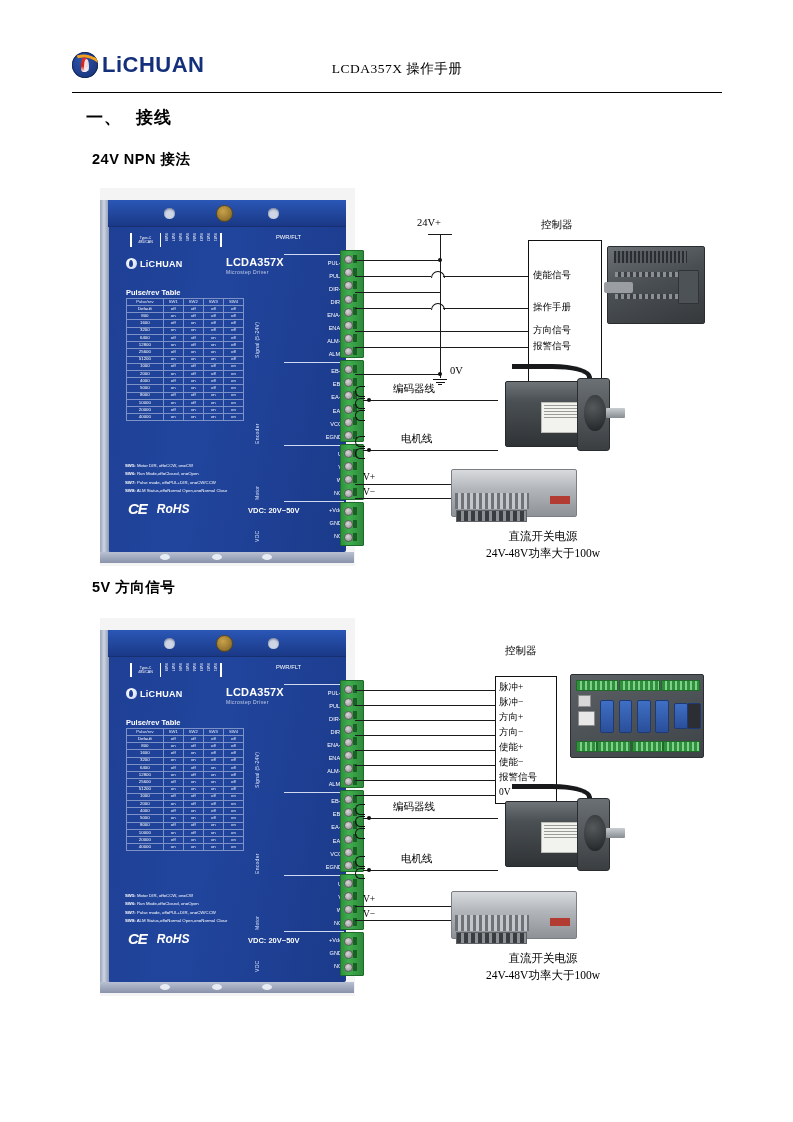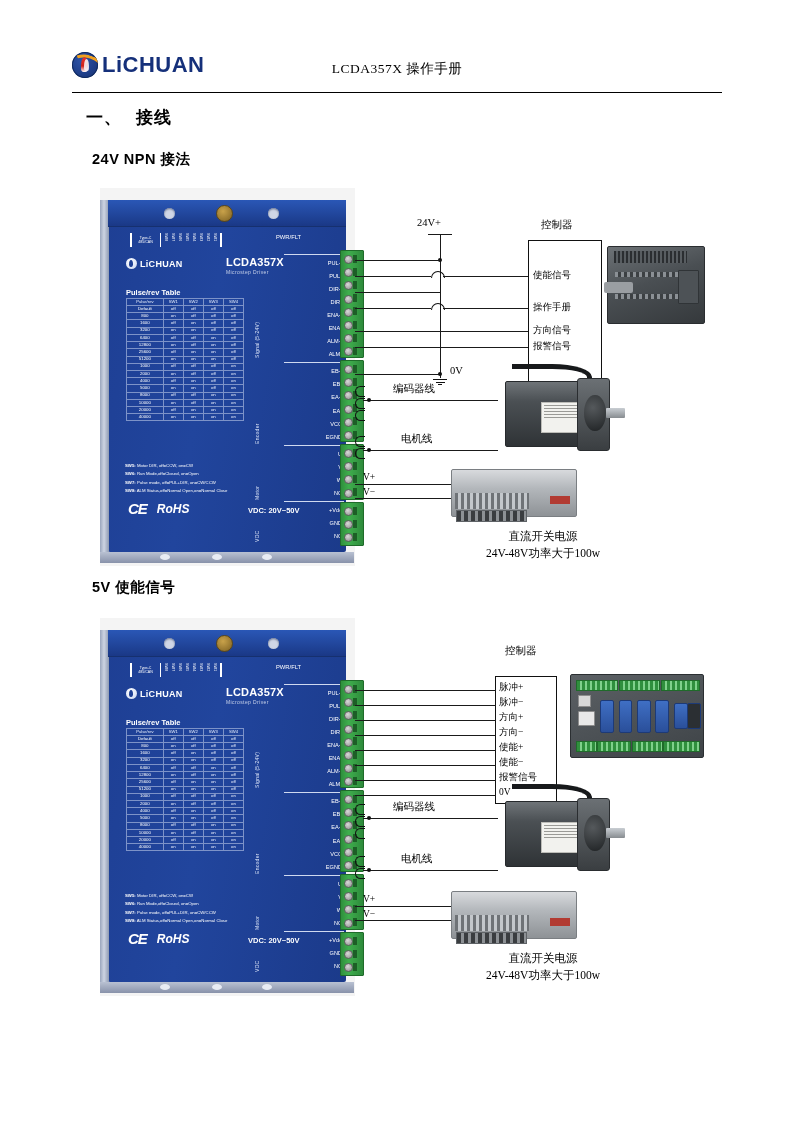--- a/index.html
+++ b/index.html
@@ -206,21 +206,21 @@
     </div>
     <div class="logo-text">LiCHUAN</div>
   </div>
 </div>
 <div class="header-rule"></div>
 
 <div class="h1">
   <span class="num">一、</span><span>接线</span>
 </div>
 <div class="h2" id="h2-npn">24V NPN 接法</div>
-<div class="h2" id="h2-diff">5V 使能信号</div>
+<div class="h2" id="h2-diff">5V 方向信号</div>
 
 <div class="figure" id="fig-npn">
 
   <div class="board-photo">
     <div class="board">
       <div class="board-left-rail"></div>
       <div class="board-top">
         <div class="hole" style="left:56px"></div>
         <div class="hole" style="left:160px"></div>
         <div class="screw"></div>

